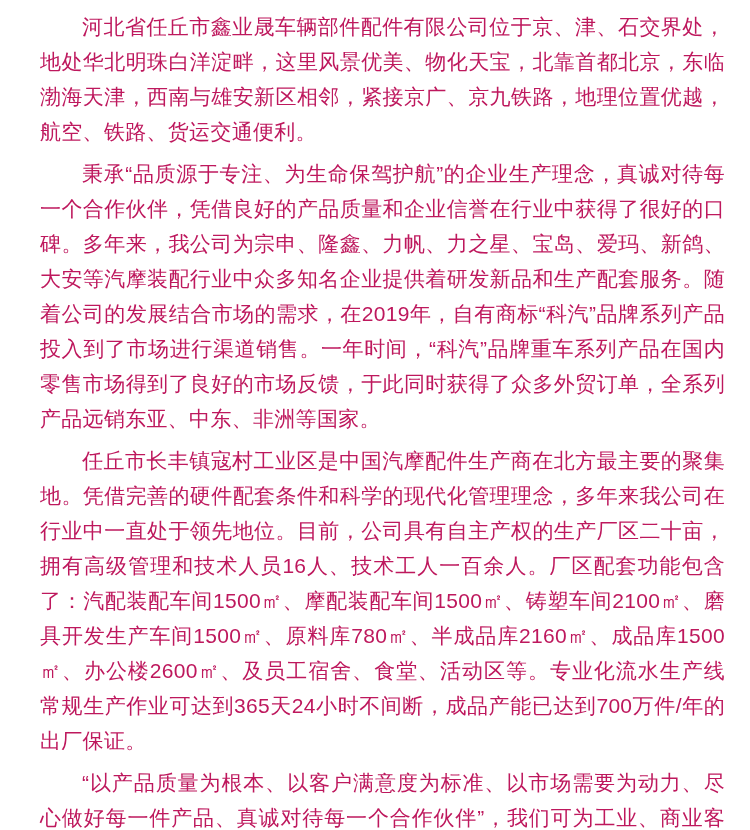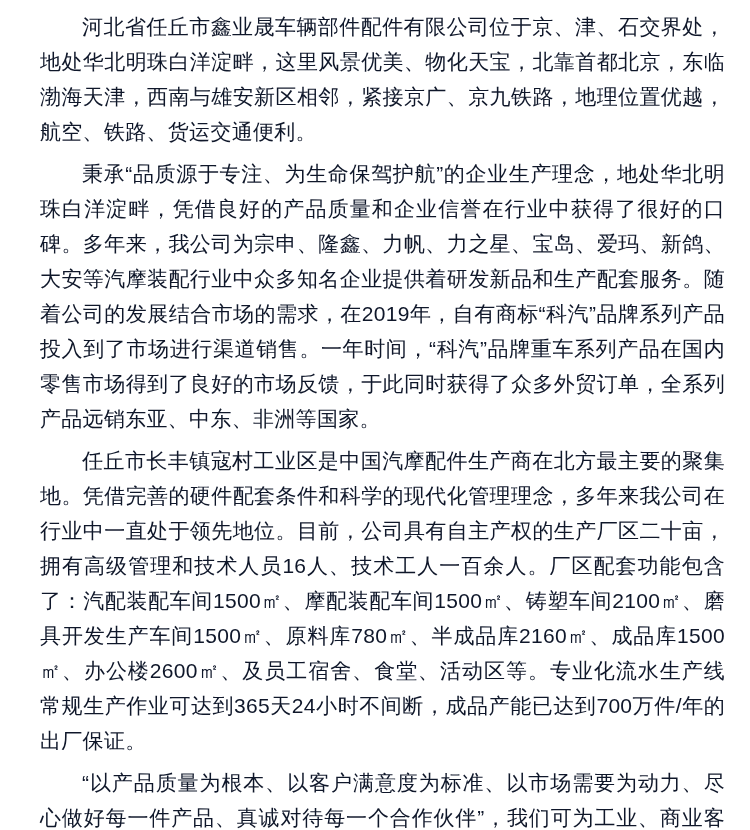--- a/index.html
+++ b/index.html
@@ -17,33 +17,33 @@
     box-sizing: border-box;
     width: 750px;
     min-height: 830px;
     background: #ffffff;
     padding: 9px 25px 20px 40px;
   }
   .doc-page p.para {
     margin: 0 0 7px 0;
     font-size: 21px;
     line-height: 35px;
-    color: #0f172a;
+    color: #be185d;
     text-align: justify;
     text-justify: inter-ideograph;
     text-indent: 2em;
     letter-spacing: 0.3px;
     word-break: break-all;
     font-weight: 500;
   }
   .doc-page p.para:last-child {
     margin-bottom: 0;
   }
 </style>
 </head>
 <body>
 
 <main class="doc-page">
   <p class="para">河北省任丘市鑫业晟车辆部件配件有限公司位于京、津、石交界处，地处华北明珠白洋淀畔，这里风景优美、物化天宝，北靠首都北京，东临渤海天津，西南与雄安新区相邻，紧接京广、京九铁路，地理位置优越，航空、铁路、货运交通便利。</p>
-  <p class="para">秉承“品质源于专注、为生命保驾护航”的企业生产理念，地处华北明珠白洋淀畔，凭借良好的产品质量和企业信誉在行业中获得了很好的口碑。多年来，我公司为宗申、隆鑫、力帆、力之星、宝岛、爱玛、新鸽、大安等汽摩装配行业中众多知名企业提供着研发新品和生产配套服务。随着公司的发展结合市场的需求，在2019年，自有商标“科汽”品牌系列产品投入到了市场进行渠道销售。一年时间，“科汽”品牌重车系列产品在国内零售市场得到了良好的市场反馈，于此同时获得了众多外贸订单，全系列产品远销东亚、中东、非洲等国家。</p>
+  <p class="para">秉承“品质源于专注、为生命保驾护航”的企业生产理念，真诚对待每一个合作伙伴，凭借良好的产品质量和企业信誉在行业中获得了很好的口碑。多年来，我公司为宗申、隆鑫、力帆、力之星、宝岛、爱玛、新鸽、大安等汽摩装配行业中众多知名企业提供着研发新品和生产配套服务。随着公司的发展结合市场的需求，在2019年，自有商标“科汽”品牌系列产品投入到了市场进行渠道销售。一年时间，“科汽”品牌重车系列产品在国内零售市场得到了良好的市场反馈，于此同时获得了众多外贸订单，全系列产品远销东亚、中东、非洲等国家。</p>
   <p class="para">任丘市长丰镇寇村工业区是中国汽摩配件生产商在北方最主要的聚集地。凭借完善的硬件配套条件和科学的现代化管理理念，多年来我公司在行业中一直处于领先地位。目前，公司具有自主产权的生产厂区二十亩，拥有高级管理和技术人员16人、技术工人一百余人。厂区配套功能包含了：汽配装配车间1500㎡、摩配装配车间1500㎡、铸塑车间2100㎡、磨具开发生产车间1500㎡、原料库780㎡、半成品库2160㎡、成品库1500㎡、办公楼2600㎡、及员工宿舍、食堂、活动区等。专业化流水生产线常规生产作业可达到365天24小时不间断，成品产能已达到700万件/年的出厂保证。</p>
   <p class="para">“以产品质量为根本、以客户满意度为标准、以市场需要为动力、尽心做好每一件产品、真诚对待每一个合作伙伴”，我们可为工业、商业客户专项设计和生产：定制灯具、汽摩配灯、整车塑料件、塑料制品磨具开发及量化生产等专业服务。竭诚希望与广大国内外各界朋友进行合作、洽谈，进行多方位、多层次的技术交流，共同开发、更新、更多、更好的产品和服务，满足国内外广大客户的需求。</p>
 </main>
 
 </body></html>

